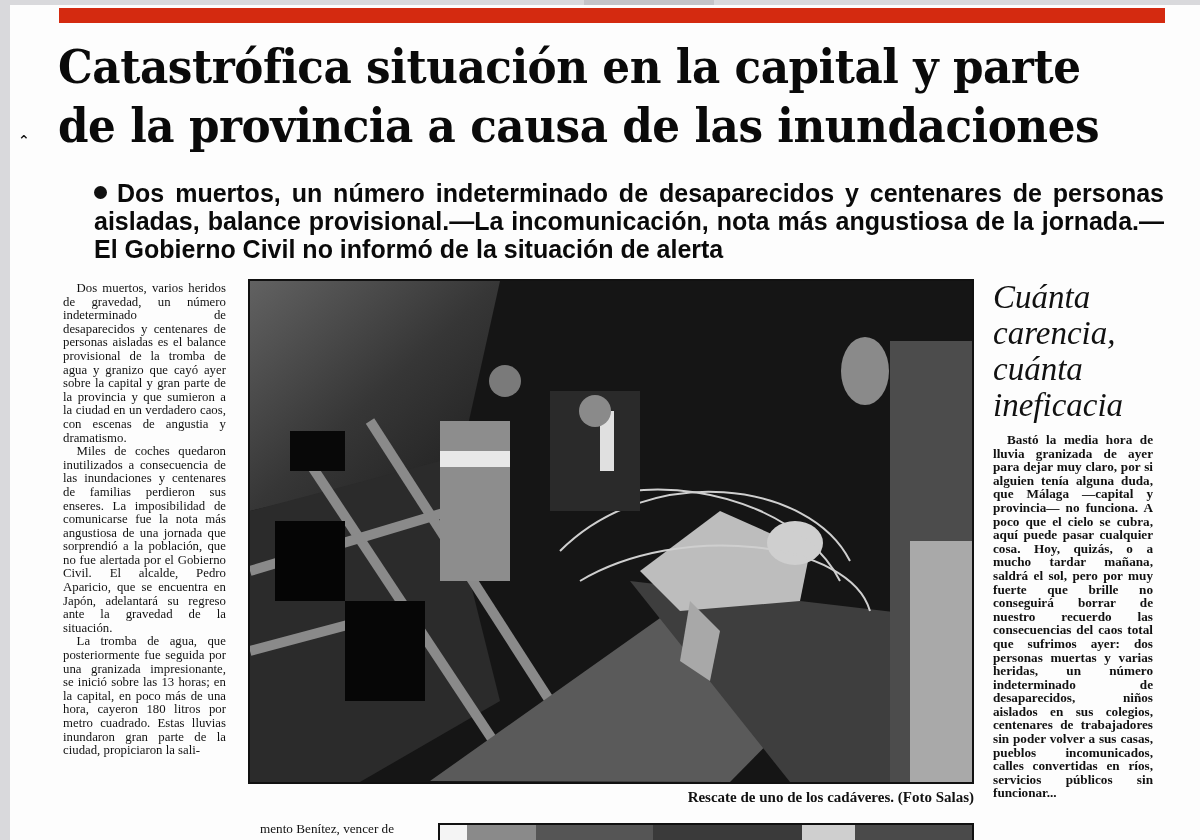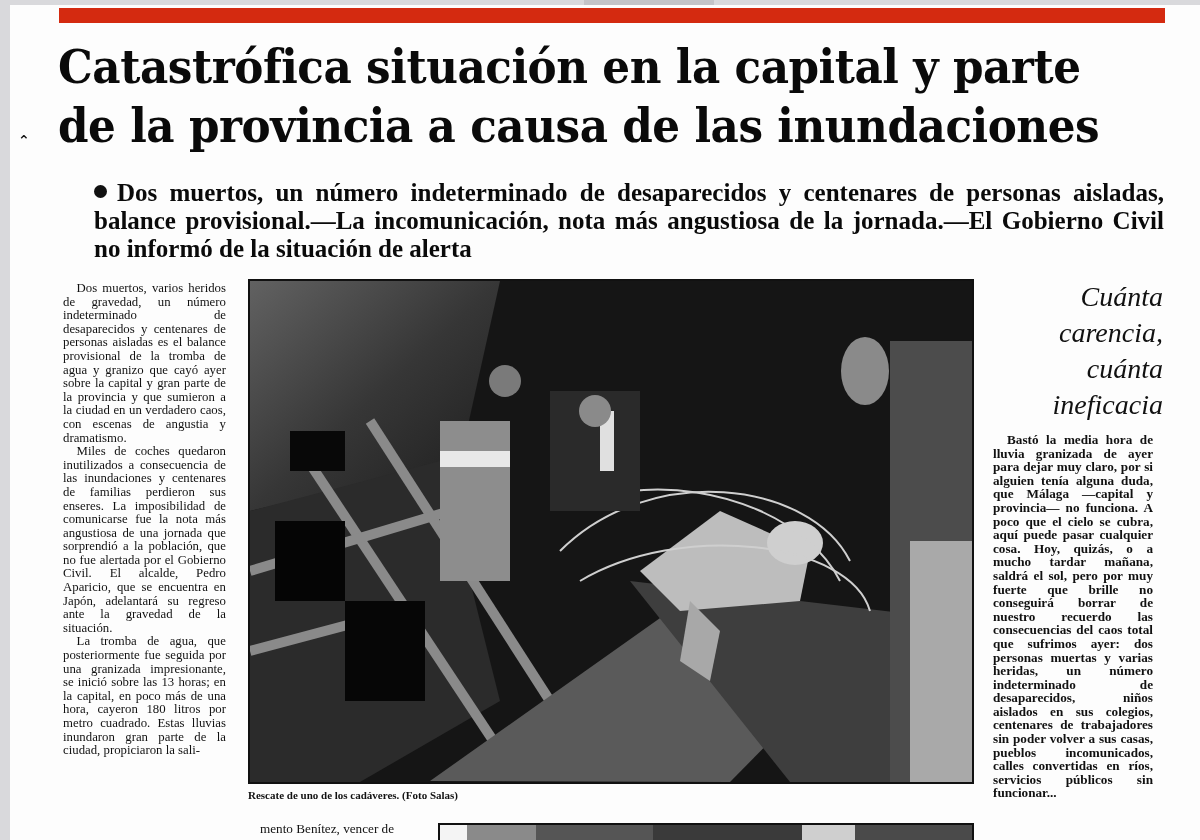--- a/index.html
+++ b/index.html
@@ -3,33 +3,33 @@
   <meta charset="utf-8">
   <style>
     * { margin: 0; padding: 0; box-sizing: border-box; }
     html, body { width: 1200px; height: 840px; overflow: hidden; background: #d9d9dc; }
     .viewer { position: relative; width: 1200px; height: 840px; background: #d9d9dc; }
     .top-tab { position: absolute; left: 584px; top: 0; width: 130px; height: 5px; background: #c4c4c8; }
     .page { position: absolute; left: 10px; top: 5px; width: 1190px; height: 835px; background: #fdfdfd; overflow: hidden; }
     .red-band { position: absolute; left: 49px; top: 3px; width: 1106px; height: 15px; background: #d42a10; }
     .margin-mark { position: absolute; left: 8px; top: 128px; font-family: "DejaVu Sans", sans-serif; font-size: 14px; color: #111; line-height: 1; font-weight: bold; }
     .headline { position: absolute; left: 48px; top: 32px; width: 1110px; font-family: "DejaVu Serif", serif; font-weight: bold; color: #0a0a0a; font-size: 47px; line-height: 59px; letter-spacing: -0.5px; transform: scaleX(0.93); transform-origin: left top; white-space: nowrap; }
-    .subhead { position: absolute; left: 84px; top: 174px; width: 1070px; font-family: Liberation Serif, serif; font-weight: bold; color: #0a0a0a; font-size: 25px; line-height: 28px; text-align: justify; text-align-last: left; }
+    .subhead { position: absolute; left: 84px; top: 174px; width: 1070px; font-family: Liberation Sans, sans-serif; font-weight: bold; color: #0a0a0a; font-size: 25px; line-height: 28px; text-align: justify; text-align-last: left; }
     .bullet { display: inline-block; width: 13px; height: 13px; border-radius: 50%; background: #111; margin-right: 10px; vertical-align: 3px; }
     .col { position: absolute; font-family: "Liberation Serif", serif; font-size: 13.2px; line-height: 13.6px; color: #111; text-align: justify; hyphens: manual; }
     .col p { text-indent: 14px; }
     .col-left { left: 53px; top: 276px; width: 168px; height: 560px; overflow: hidden; transform: scaleX(0.97); transform-origin: left top; }
     .col-right { left: 983px; top: 428px; width: 160px; height: 407px; overflow: hidden; font-weight: bold; }
     .col-mid { left: 250px; top: 817px; width: 160px; height: 20px; overflow: hidden; text-indent: 0; }
     .col-mid p { text-indent: 0; }
     .photo { position: absolute; left: 238px; top: 274px; width: 726px; height: 505px; border: 2px solid #111; overflow: hidden; background: #1a1a1a; }
     .photo svg { display: block; }
-    .caption { position: absolute; left: 238px; top: 784px; width: 726px; text-align: left; font-family: "Liberation Serif", serif; font-weight: bold; font-size: 11px; color: #111; }
+    .caption { position: absolute; left: 238px; top: 784px; width: 726px; text-align: right; font-family: "Liberation Serif", serif; font-weight: bold; font-size: 15px; color: #111; }
     .photo2 { position: absolute; left: 428px; top: 818px; width: 536px; height: 20px; border: 2px solid #111; border-bottom: none; overflow: hidden; background: linear-gradient(90deg,#f4f4f4 0 5%,#8a8a8a 5% 18%,#555 18% 40%,#3a3a3a 40% 68%,#cfcfcf 68% 78%,#4a4a4a 78% 100%); }
-    .kicker { position: absolute; left: 983px; top: 274px; width: 170px; text-align: right; font-family: "Liberation Serif", serif; font-style: italic; font-size: 28px; line-height: 36px; color: #111; }
+    .kicker { position: absolute; left: 983px; top: 274px; width: 170px; text-align: left; font-family: "Liberation Serif", serif; font-style: italic; font-size: 33px; line-height: 36px; color: #111; }
   </style>
 </head>
 <body>
 
 <div class="viewer">
   <div class="top-tab"></div>
   <div class="page">
     <div class="red-band"></div>
 
     <div class="margin-mark">⌃</div>

